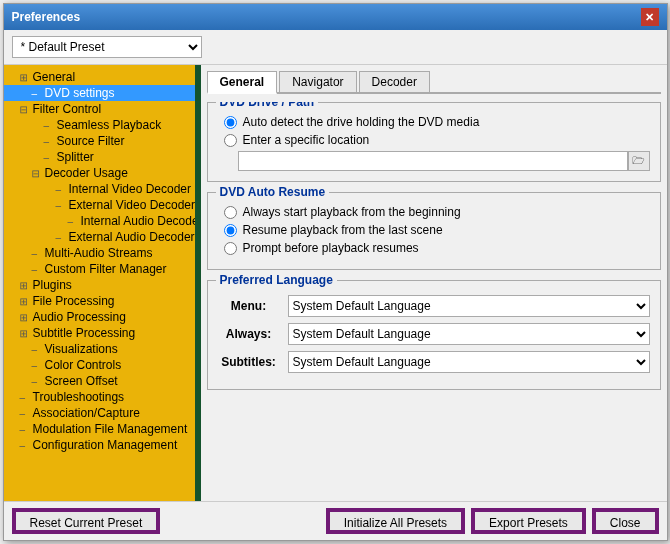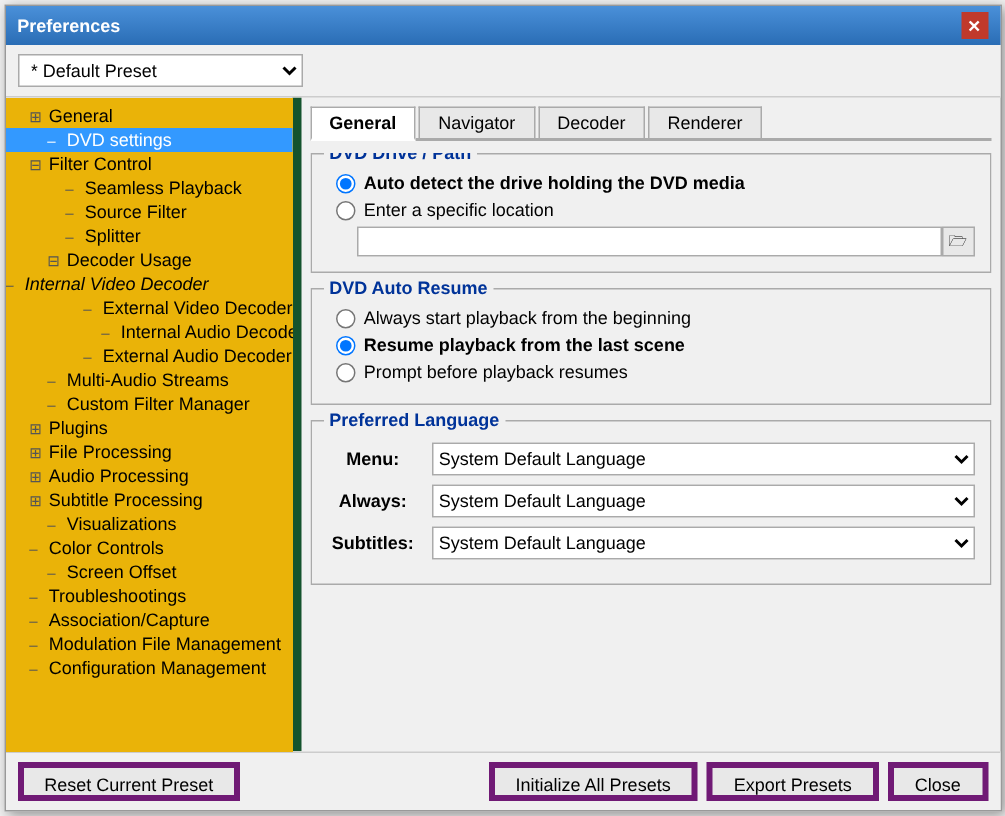--- a/index.html
+++ b/index.html
@@ -177,21 +177,21 @@
     }
 
     .radio-row input[type="radio"] {
       margin-right: 6px;
     }
 
     .radio-row label {
       font-size: 12px;
     }
 
-    .radio-row label.bold { font-weight: bold; }
+    .radio-row label.bold { font-weight: normal; }
 
     .path-input-row {
       display: flex;
       align-items: center;
       margin-left: 20px;
       margin-top: 4px;
     }
 
     .path-input {
       flex: 1;
@@ -280,46 +280,45 @@
 
     <div class="sidebar">
 
     <div class="tree-item" style="padding-left: 16px;"><span class="expand-icon">⊞</span><span>General</span></div>
         <div class="tree-item selected" style="padding-left: 28px;"><span class="expand-icon">–</span><span>DVD settings</span></div>
         <div class="tree-item" style="padding-left: 16px;"><span class="expand-icon">⊟</span><span>Filter Control</span></div>
         <div class="tree-item" style="padding-left: 40px;"><span class="expand-icon">–</span><span>Seamless Playback</span></div>
         <div class="tree-item" style="padding-left: 40px;"><span class="expand-icon">–</span><span>Source Filter</span></div>
         <div class="tree-item" style="padding-left: 40px;"><span class="expand-icon">–</span><span>Splitter</span></div>
         <div class="tree-item" style="padding-left: 28px;"><span class="expand-icon">⊟</span><span>Decoder Usage</span></div>
-        <div class="tree-item" style=" font-style: italic;"><span class="expand-icon">–</span><span>Internal Video Decoder</span></div>
+        <div class="tree-item" style="padding-left: 52px;"><span class="expand-icon">–</span><span>Internal Video Decoder</span></div>
         <div class="tree-item" style="padding-left: 52px;"><span class="expand-icon">–</span><span>External Video Decoder</span></div>
         <div class="tree-item" style="padding-left: 64px;"><span class="expand-icon">–</span><span>Internal Audio Decoder</span></div>
         <div class="tree-item" style="padding-left: 52px;"><span class="expand-icon">–</span><span>External Audio Decoder</span></div>
         <div class="tree-item" style="padding-left: 28px;"><span class="expand-icon">–</span><span>Multi-Audio Streams</span></div>
         <div class="tree-item" style="padding-left: 28px;"><span class="expand-icon">–</span><span>Custom Filter Manager</span></div>
         <div class="tree-item" style="padding-left: 16px;"><span class="expand-icon">⊞</span><span>Plugins</span></div>
         <div class="tree-item" style="padding-left: 16px;"><span class="expand-icon">⊞</span><span>File Processing</span></div>
         <div class="tree-item" style="padding-left: 16px;"><span class="expand-icon">⊞</span><span>Audio Processing</span></div>
         <div class="tree-item" style="padding-left: 16px;"><span class="expand-icon">⊞</span><span>Subtitle Processing</span></div>
         <div class="tree-item" style="padding-left: 28px;"><span class="expand-icon">–</span><span>Visualizations</span></div>
-        <div class="tree-item" style="padding-left: 16px;"><span class="expand-icon">–</span><span>Color Controls</span></div>
+        <div class="tree-item" style="padding-left: 28px;"><span class="expand-icon">–</span><span>Color Controls</span></div>
         <div class="tree-item" style="padding-left: 28px;"><span class="expand-icon">–</span><span>Screen Offset</span></div>
         <div class="tree-item" style="padding-left: 16px;"><span class="expand-icon">–</span><span>Troubleshootings</span></div>
         <div class="tree-item" style="padding-left: 16px;"><span class="expand-icon">–</span><span>Association/Capture</span></div>
         <div class="tree-item" style="padding-left: 16px;"><span class="expand-icon">–</span><span>Modulation File Management</span></div>
         <div class="tree-item" style="padding-left: 16px;"><span class="expand-icon">–</span><span>Configuration Management</span></div>
       </div>
 
     <div class="right-panel">
 
       <div class="tabs-bar">
         <div class="tab active">General</div>
         <div class="tab">Navigator</div>
         <div class="tab">Decoder</div>
-        <div class="tab">Renderer</div>
       </div>
 
       <div class="content-area">
 
         <div class="group-box">
           <span class="group-box-title">DVD Drive / Path</span>
           <div class="group-box-content">
             <div class="radio-row">
               <input type="radio" name="dvd_drive" id="auto_detect" checked="" style="">
               <label for="auto_detect" class="bold">Auto detect the drive holding the DVD media</label>

